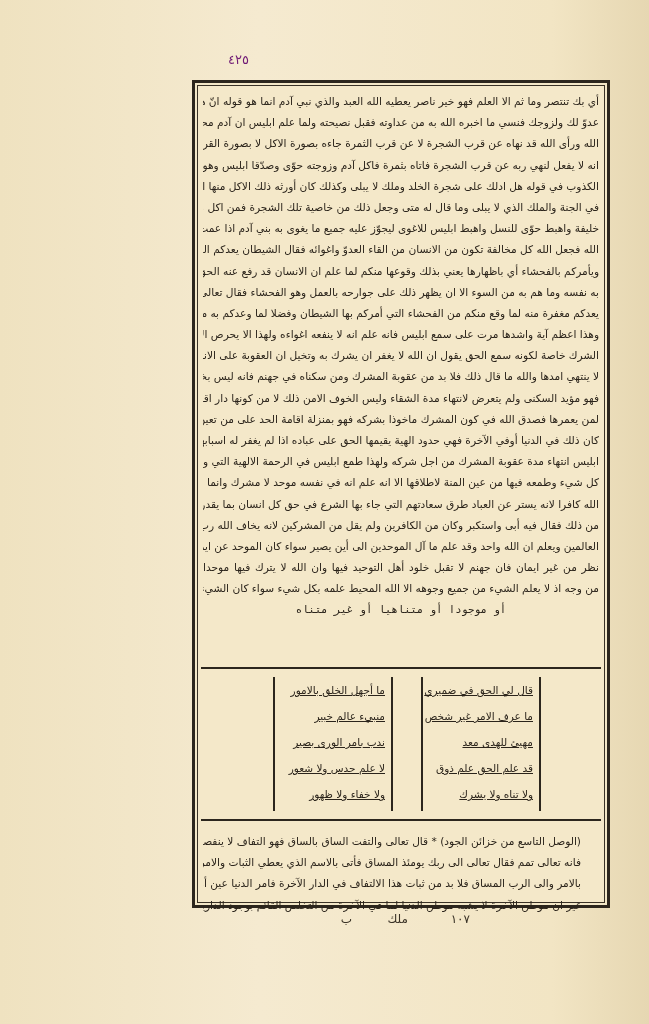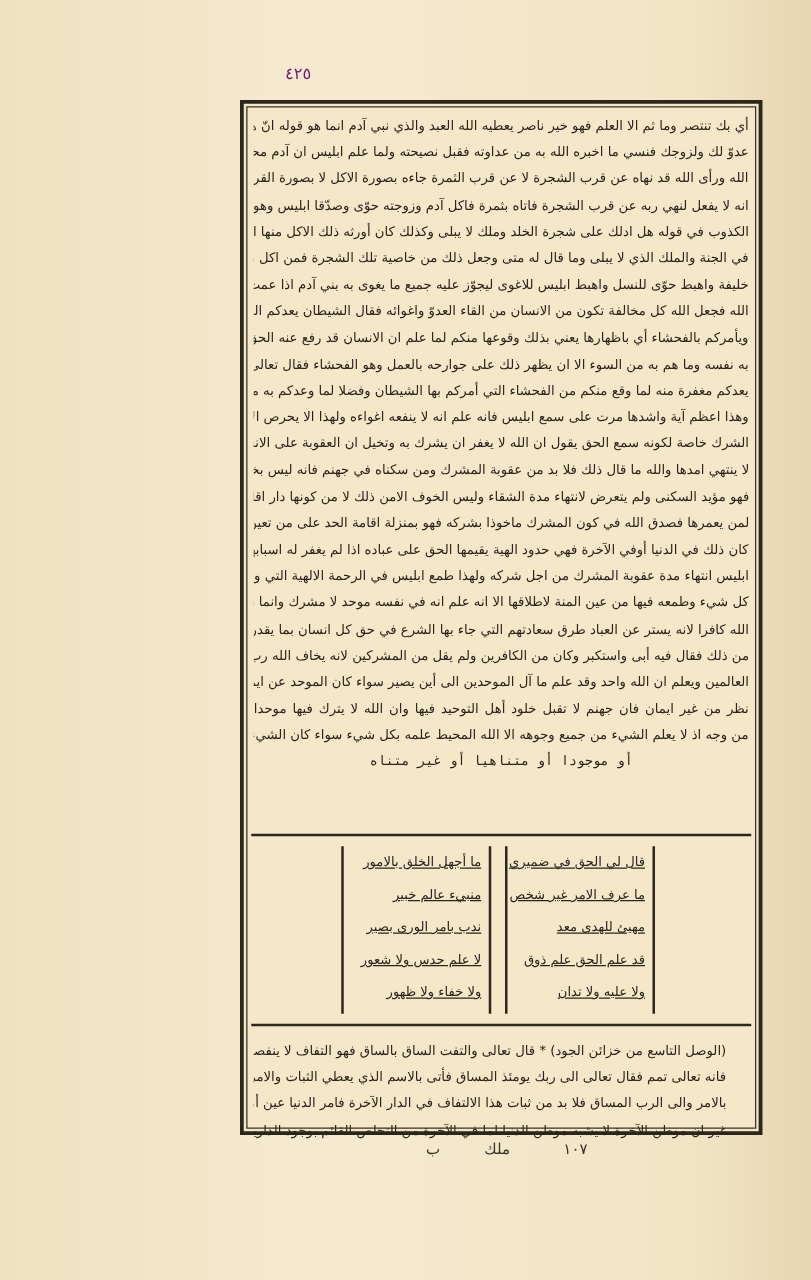--- a/index.html
+++ b/index.html
@@ -38,21 +38,21 @@
   .verse-block {
     position: absolute; left: 0; right: 0; top: 578px; height: 150px;
     border-top: 2px solid #2c261d; border-bottom: 2px solid #2c261d;
   }
   .verse-col {
     position: absolute; top: 8px; bottom: 8px; width: 120px;
     border-left: 2px solid #2c261d; border-right: 2px solid #2c261d;
     direction: rtl; font-size: 10.5px; line-height: 26px;
     padding: 0 6px; box-sizing: border-box;
   }
-  .verse-col.right { right: 77px; }
+  .verse-col.right { right: 60px; }
   .verse-col.left { right: 208px; }
   .verse-col .v { display: block; white-space: nowrap; text-align: right; text-decoration: underline; }
   .section-text {
     position: absolute; left: 2px; right: 20px; top: 734px;
     direction: rtl; font-size: 10.6px; line-height: 21.2px; margin-top: 8px;
   }
   .section-text .line { display: block; white-space: nowrap; overflow: hidden; text-align: justify; text-align-last: justify; height: 21.2px; }
   .footer {
     position: absolute; top: 912px; left: 330px; width: 140px; height: 30px;
     font-size: 12px; color: #3a3226;
@@ -94,21 +94,21 @@
       <span class="line">من وجه اذ لا يعلم الشيء من جميع وجوهه الا الله المحيط علمه بكل شيء سواء كان الشيء ثابتا</span>
       <span class="line" style="text-align-last:center;text-align:center;font-family:Liberation Mono, monospace;">أو موجودا أو متناهيا أو غير متناه</span>
     </div>
 
     <div class="verse-block">
       <div class="verse-col right">
         <span class="v">قال لي الحق في ضميري</span>
         <span class="v">ما عرف الامر غير شخص</span>
         <span class="v">مهيئ للهدى معد</span>
         <span class="v">قد علم الحق علم ذوق</span>
-        <span class="v">ولا عليه ولا تدان</span>
+        <span class="v">ولا تناه ولا يشرك</span>
       </div>
       <div class="verse-col left">
         <span class="v">ما أجهل الخلق بالامور</span>
         <span class="v">منبيء عالم خبير</span>
         <span class="v">ندب بامر الورى بصير</span>
         <span class="v">لا علم حدس ولا شعور</span>
         <span class="v">ولا خفاء ولا ظهور</span>
       </div>
     </div>
 

